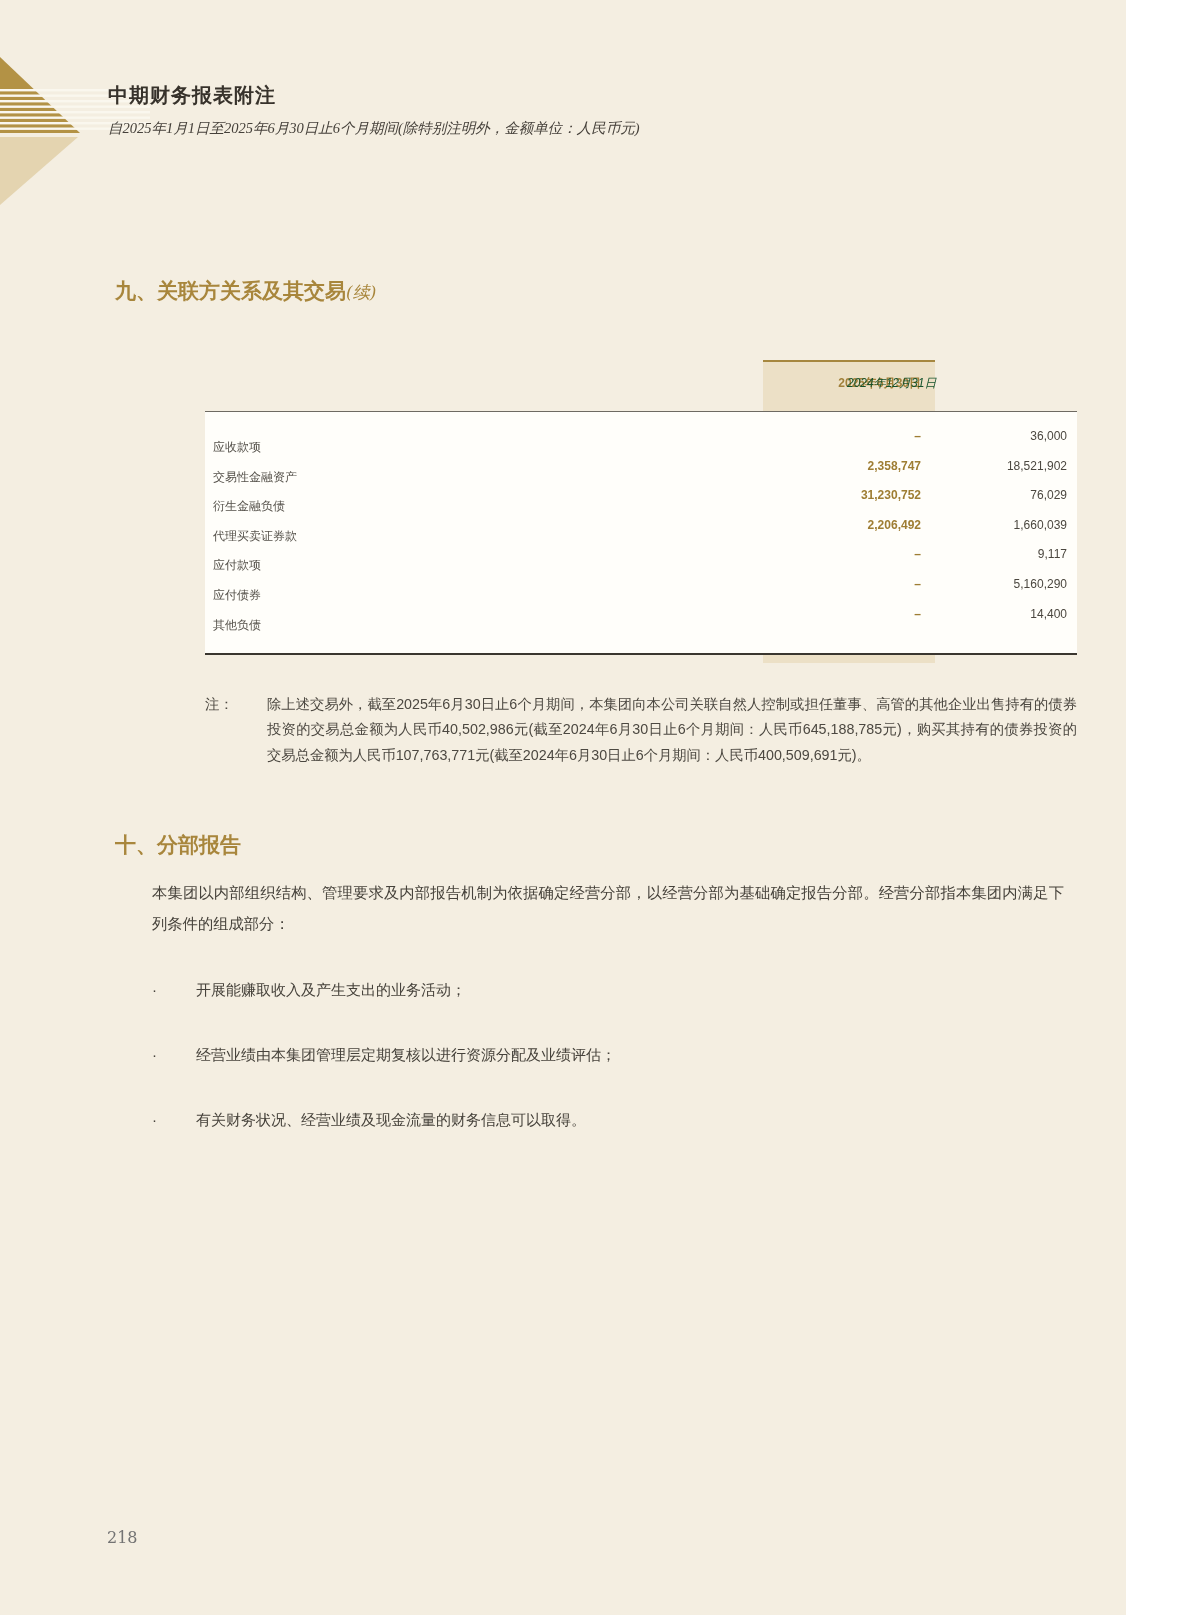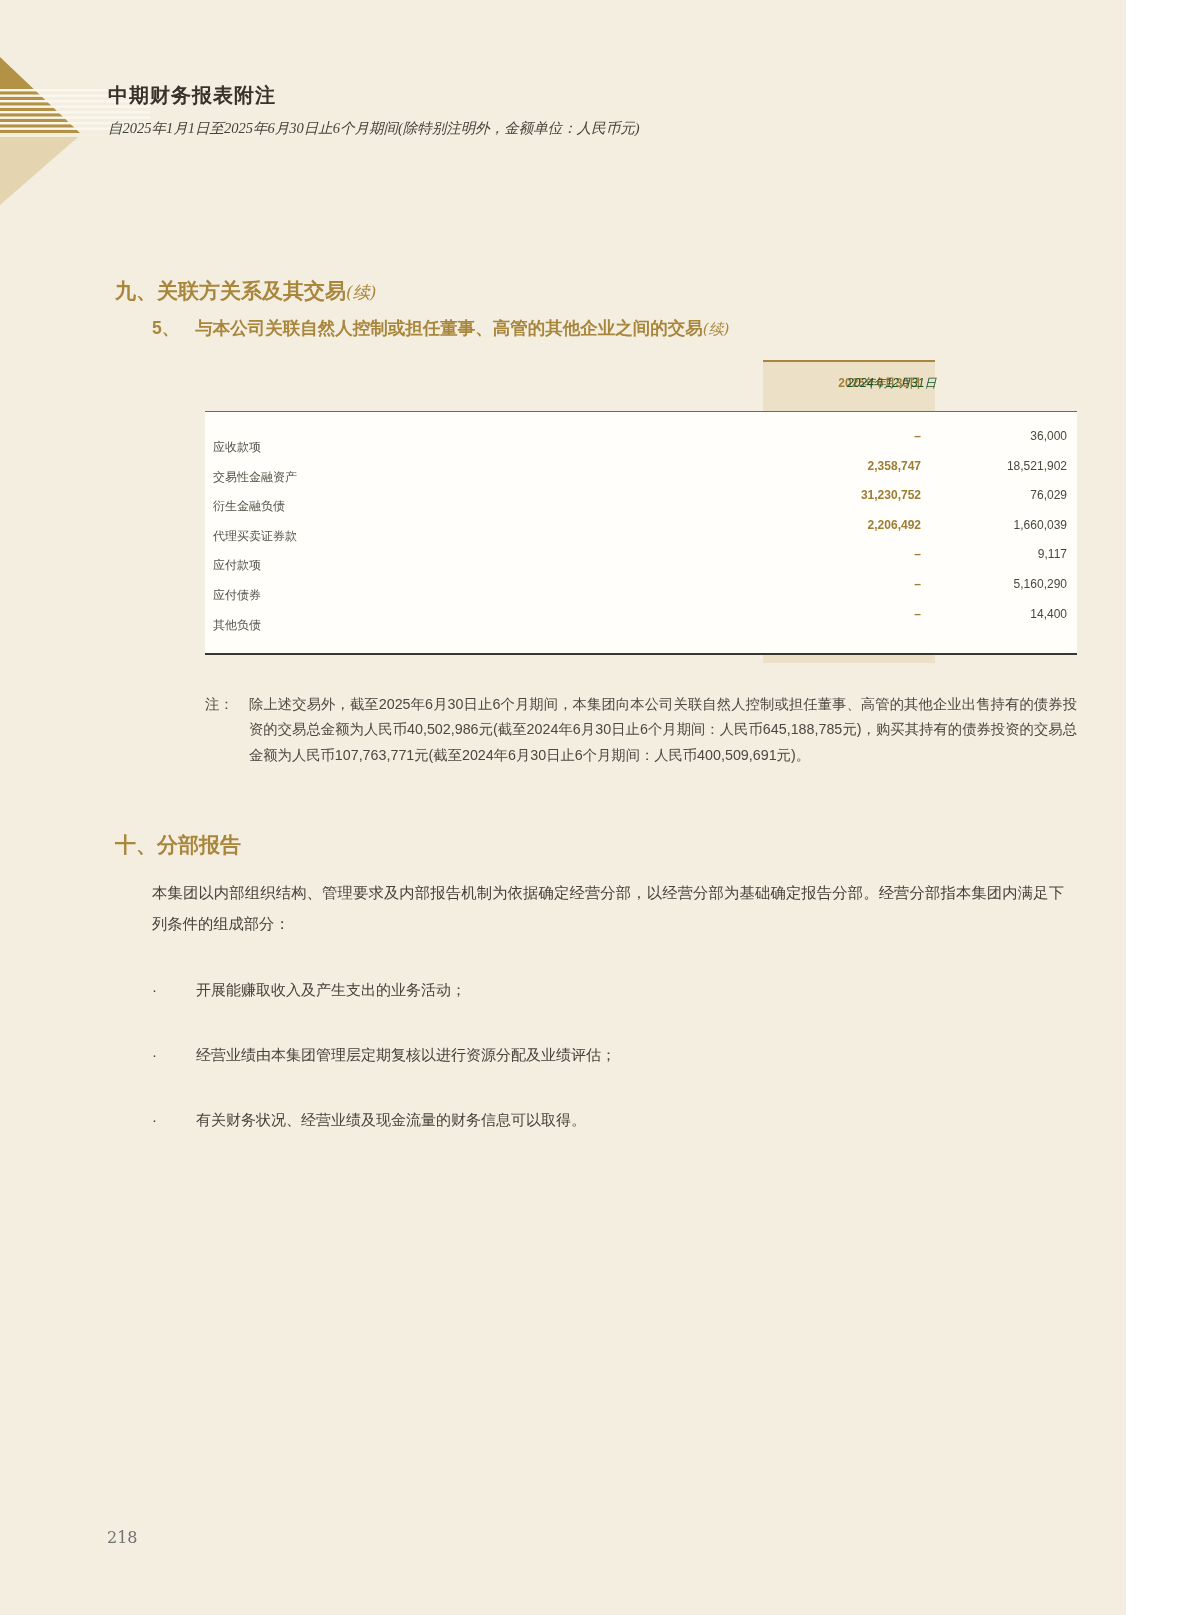--- a/index.html
+++ b/index.html
@@ -45,21 +45,21 @@
   .row { position:relative; height:29.6px; }
   .row .lbl { position:absolute; left:8px; top:4px; color:#55514a;margin-top:10px; }
   .row .v25 { position:absolute; left:558px; top:4px; width:158px; text-align:right;
               font-weight:bold; color:#9e7d33; }
   .row .v24 { position:absolute; right:10px; top:4px; width:220px; text-align:right; color:#4b473f; }
 
   
   .note { left:205px; top:692px; width:872px; display:flex; font-size:14.3px;
           line-height:25.3px; color:#4c4841; }
   .note .note-label { width:44px; flex:0 0 44px; }
-  .note .note-text { flex:1; text-align:justify; }
+  .note .note-text { flex:1; text-align:justify;margin-left:18px; }
 
   
   .sec10 { left:115px; top:831px; font-size:21px; font-weight:bold; color:#a8863c; line-height:28px; }
   .para10 { left:152px; top:878px; width:912px; font-size:15.3px; line-height:30.5px;
             color:#46423b; text-align:justify; }
   .bullet { left:152px; width:912px; display:flex; font-size:15px; color:#46423b; line-height:20px; }
   .bullet .dot { width:44px; flex:0 0 44px; }
   .b1 { top:980px; } .b2 { top:1045px; } .b3 { top:1110px; }
 
   
@@ -84,21 +84,20 @@
       <rect x="0" y="67" width="150" height="2.4"></rect>
       <rect x="0" y="72.5" width="150" height="2.4"></rect>
     </g>
   </svg>
 
   <div class="abs doc-title">中期财务报表附注</div>
   <div class="abs doc-subtitle">自2025年1月1日至2025年6月30日止6个月期间(除特别注明外，金额单位：人民币元)</div>
 
   <div class="abs sec9"><span>九、</span><span>关联方关系及其交易</span><span class="xu">(续)</span></div>
 
-  <div class="abs sub5"><span class="num">5、</span><span>与本公司关联自然人控制或担任董事、高管的其他企业之间的交易</span><span class="xu">(续)</span></div>
 
   <div class="abs fin-table">
     <div class="band"></div>
     <div class="goldline"></div>
     <div class="rows-bg"></div>
     <div class="grayline"></div>
 
     <div class="col-2025">2025年6月30日</div>
     <div class="col-2024">2024年12月31日</div>
 

